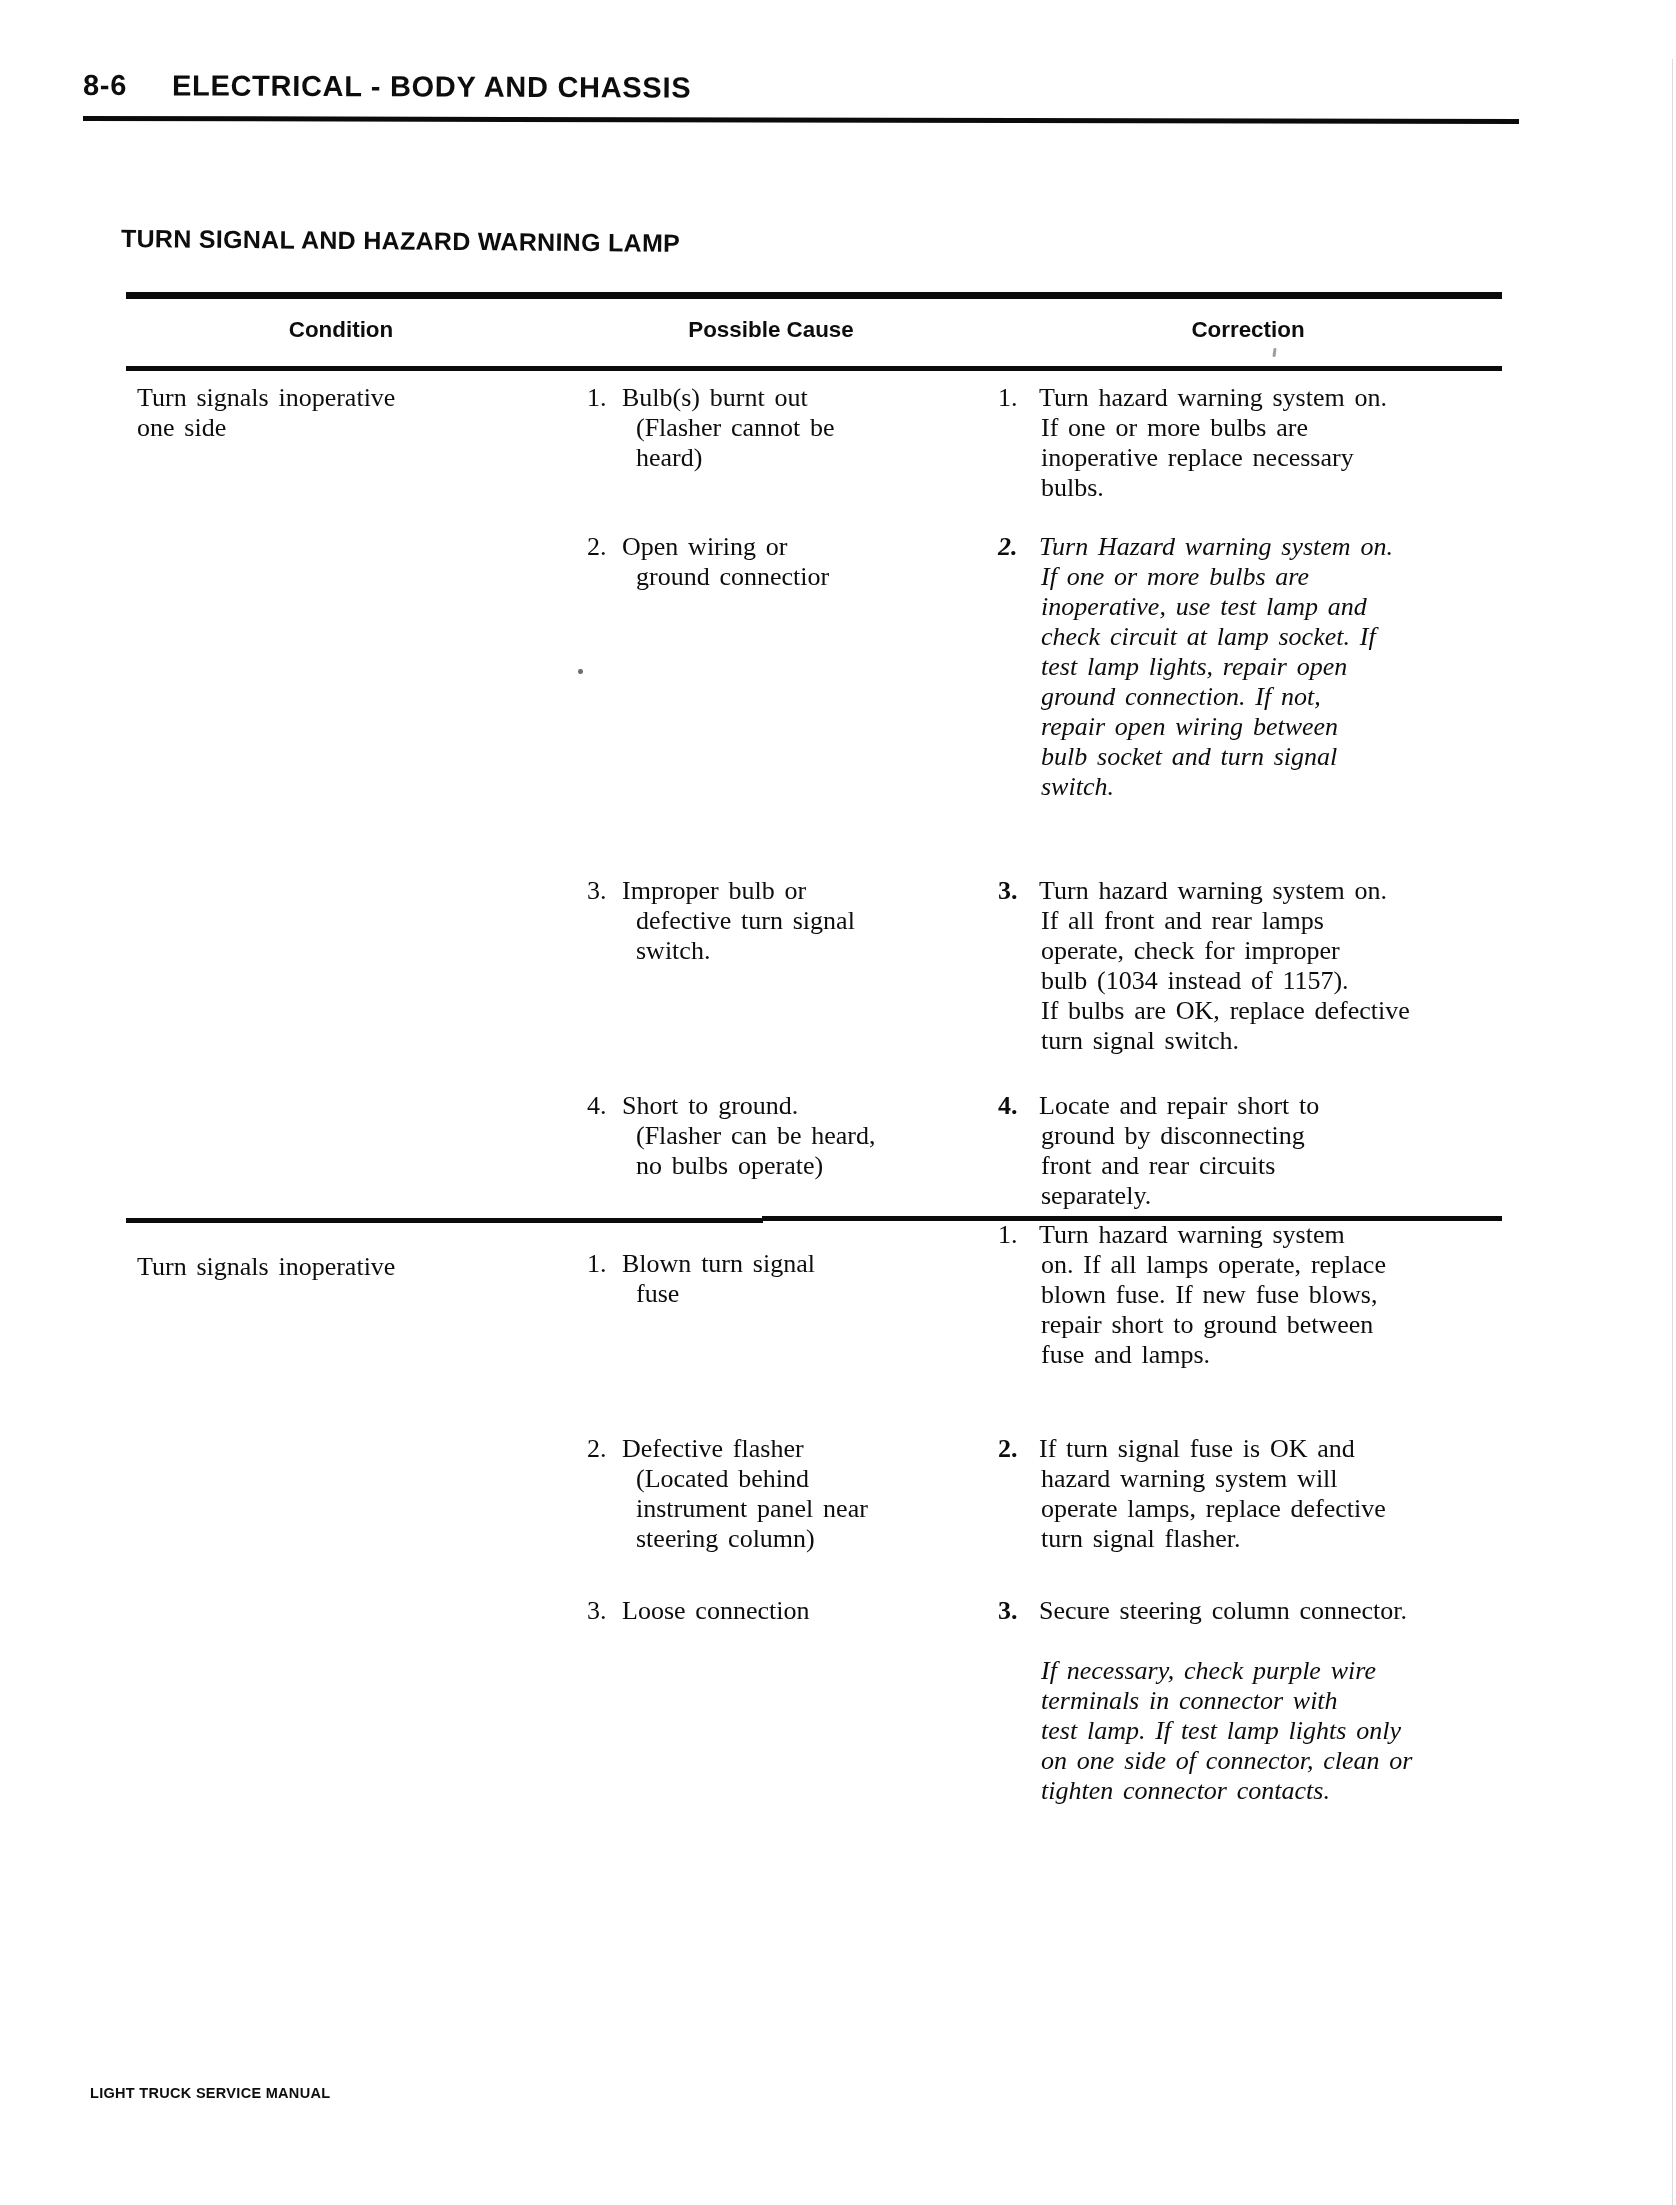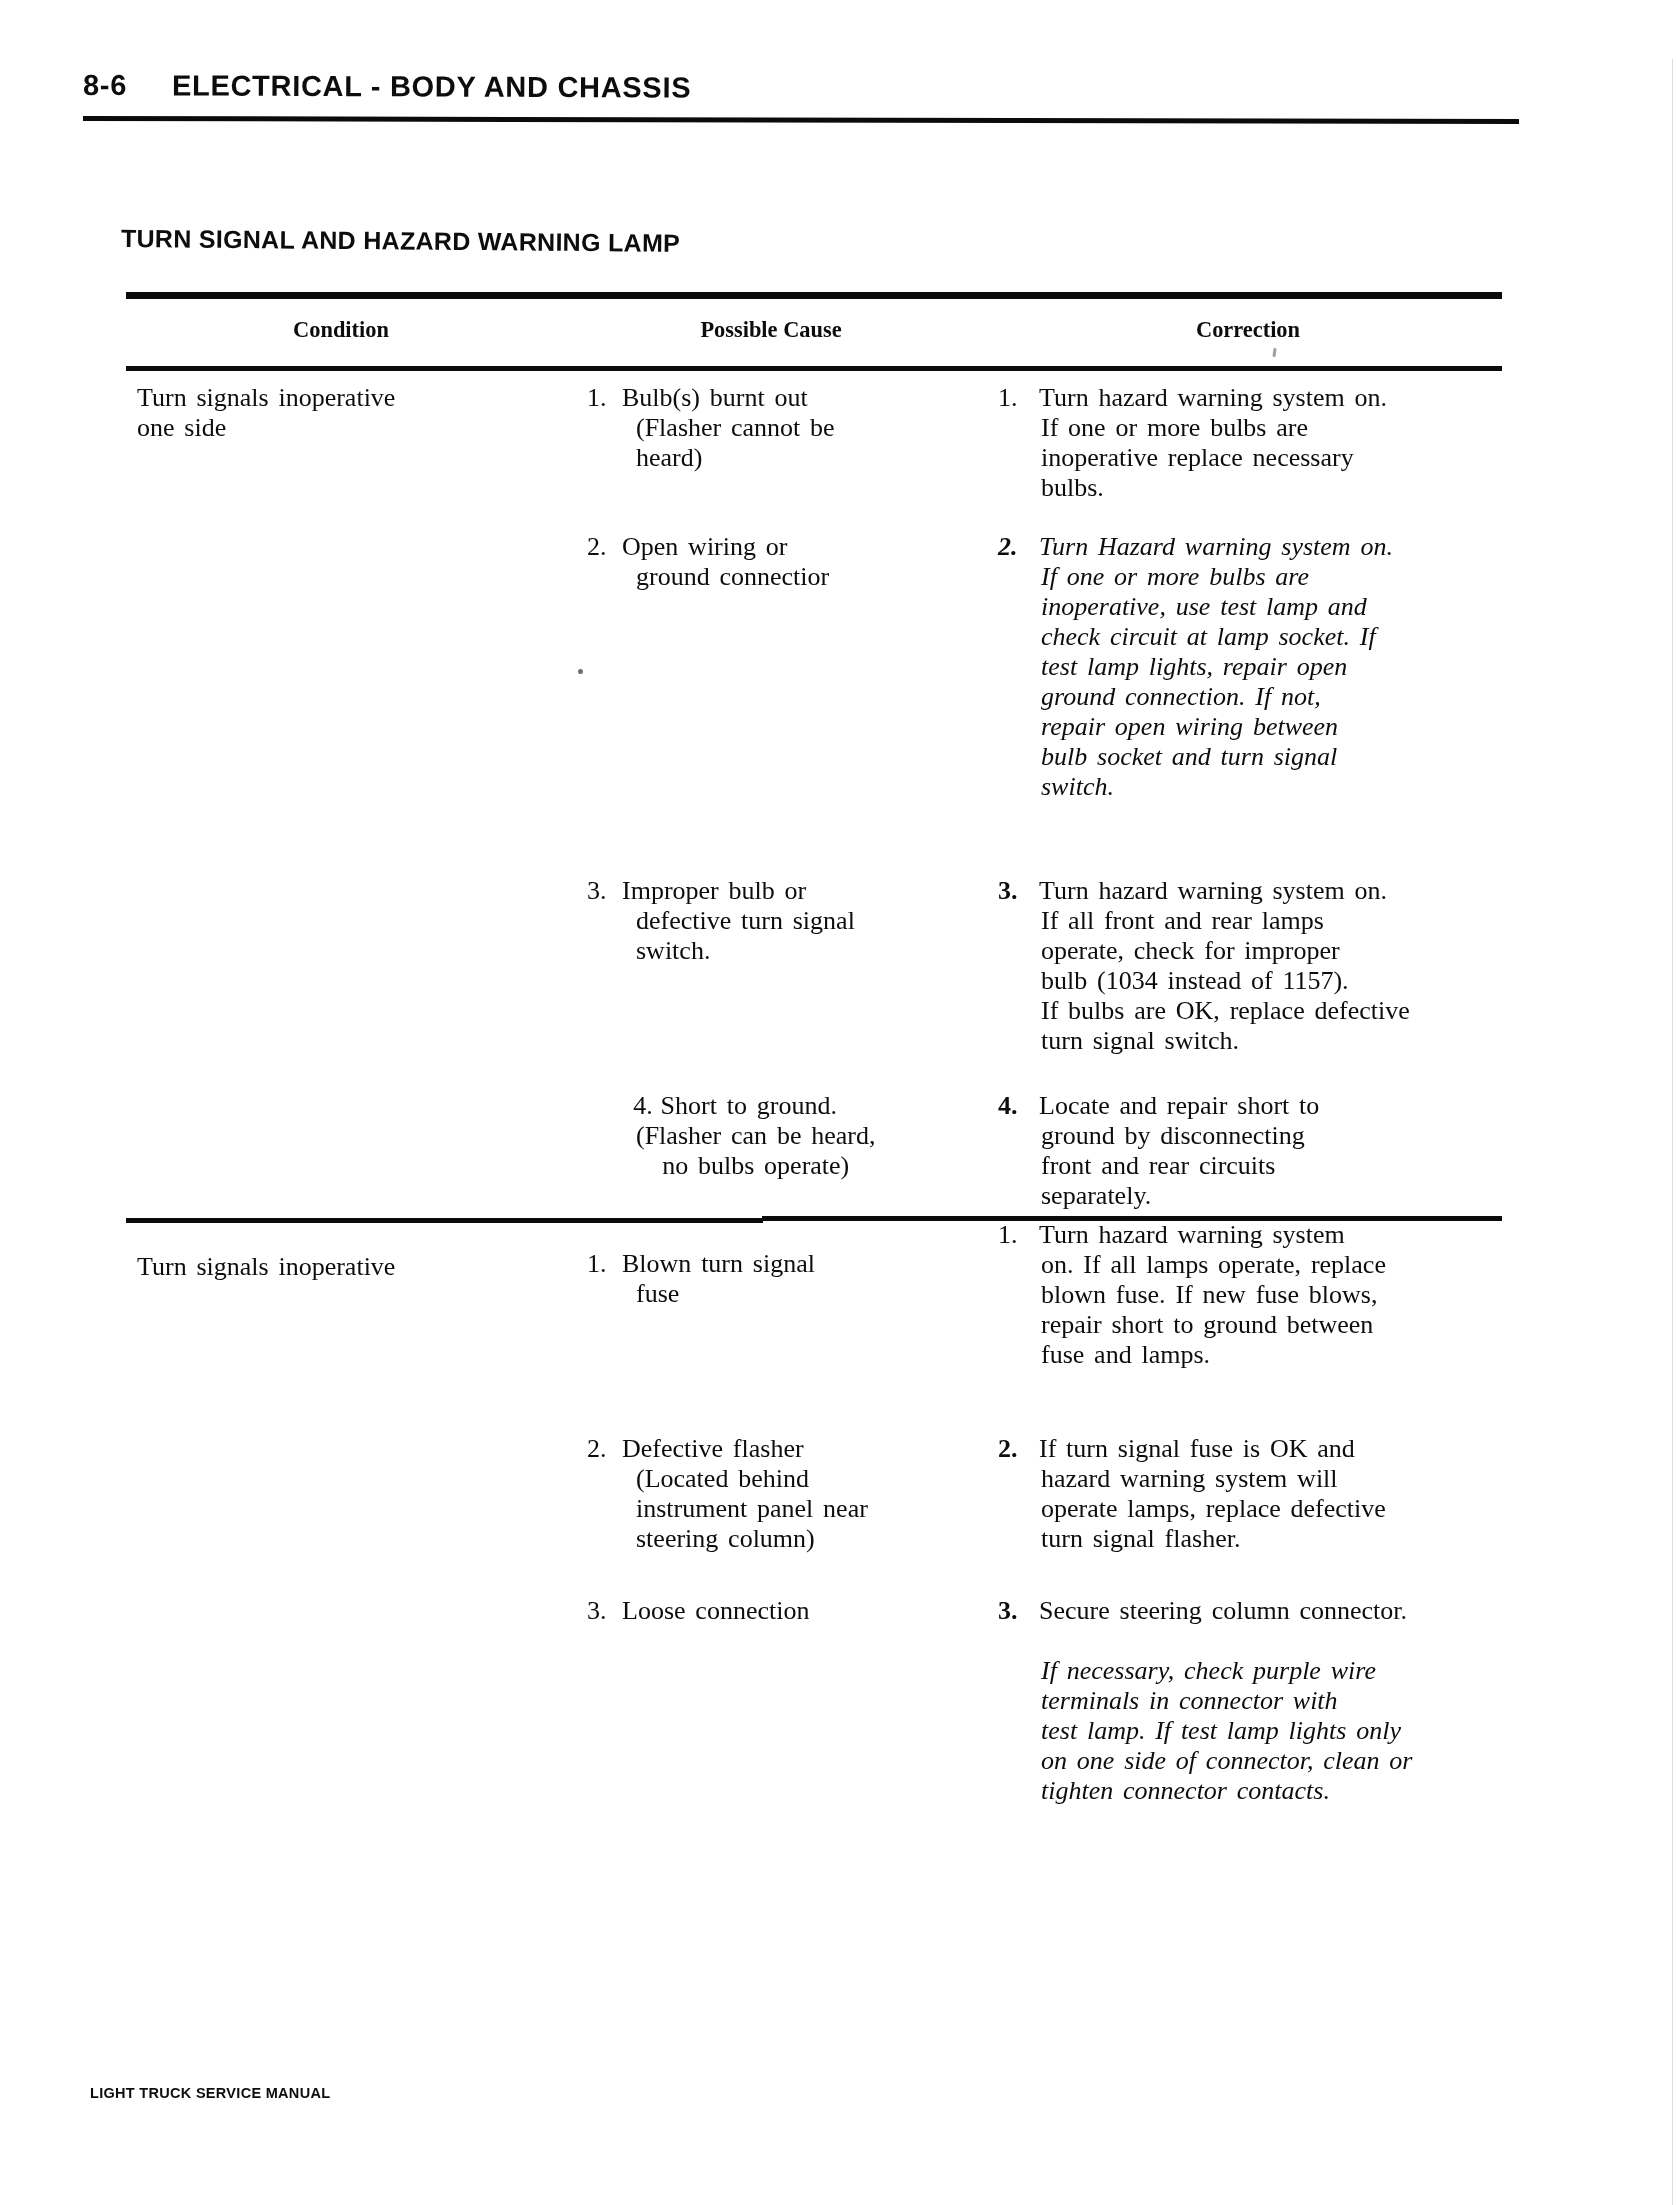--- a/index.html
+++ b/index.html
@@ -38,21 +38,21 @@
 
   
   .rule{position:absolute;background:#0b0b0b;}
   #rule-top{left:102px;top:292px;width:1376px;height:6.6px;}
   #rule-underhead{left:102px;top:366px;width:1376px;height:4.6px;}
   #rule-sep-a{left:102px;top:1218px;width:637px;height:4.6px;}
   #rule-sep-b{left:738px;top:1216px;width:740px;height:4.6px;}
 
   .col-head{
     position:absolute;top:317px;
-    font-family:Liberation Serif, serif;
+    font-family:Liberation Sans, sans-serif;
     font-weight:bold;font-size:22.4px;line-height:26px;
     transform:translateX(-50%);white-space:nowrap;
   }
   #colhead-condition{left:317px;}
   #colhead-cause{left:747px;}
   #colhead-correction{left:1224px;}
 
   
   .cond,.cause,.corr,.extra{
     position:absolute;
@@ -148,21 +148,21 @@
         <div class="wrap">switch.</div>
       </div>
       <div class="corr serif" style="top: 876px;">
         <div><div class="num b">3.</div><span>Turn hazard warning system on.</span></div>
         <div class="wrap">If all front and rear lamps</div>
         <div class="wrap">operate, check for improper</div>
         <div class="wrap">bulb (1034 instead of 1157).</div>
         <div class="wrap">If bulbs are OK, replace defective</div>
         <div class="wrap">turn signal switch.</div>
       </div>
-      <div class="cause serif" style="top: 1091px; text-align: center;">
+      <div class="cause serif" style="top: 1091px;">
         <div><div class="num">4.</div><span>Short to ground.</span></div>
         <div class="wrap">(Flasher can be heard,</div>
         <div class="wrap">no bulbs operate)</div>
       </div>
       <div class="corr serif" style="top: 1091px;">
         <div><div class="num b">4.</div><span>Locate and repair short to</span></div>
         <div class="wrap">ground by disconnecting</div>
         <div class="wrap">front and rear circuits</div>
         <div class="wrap">separately.</div>
       </div>

